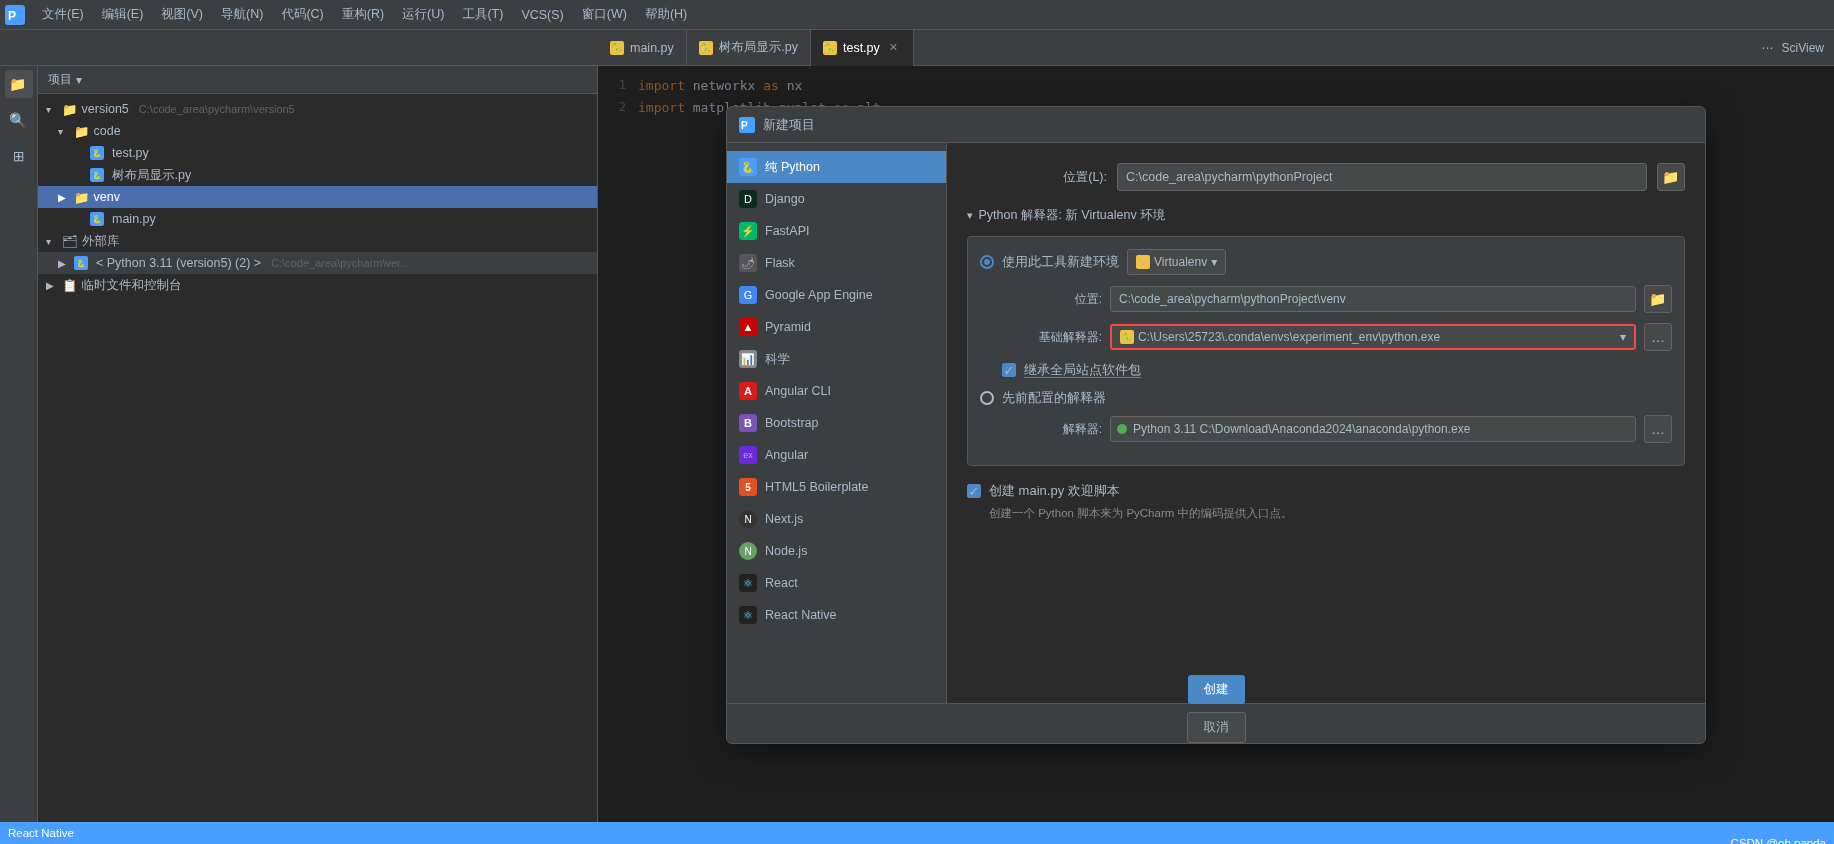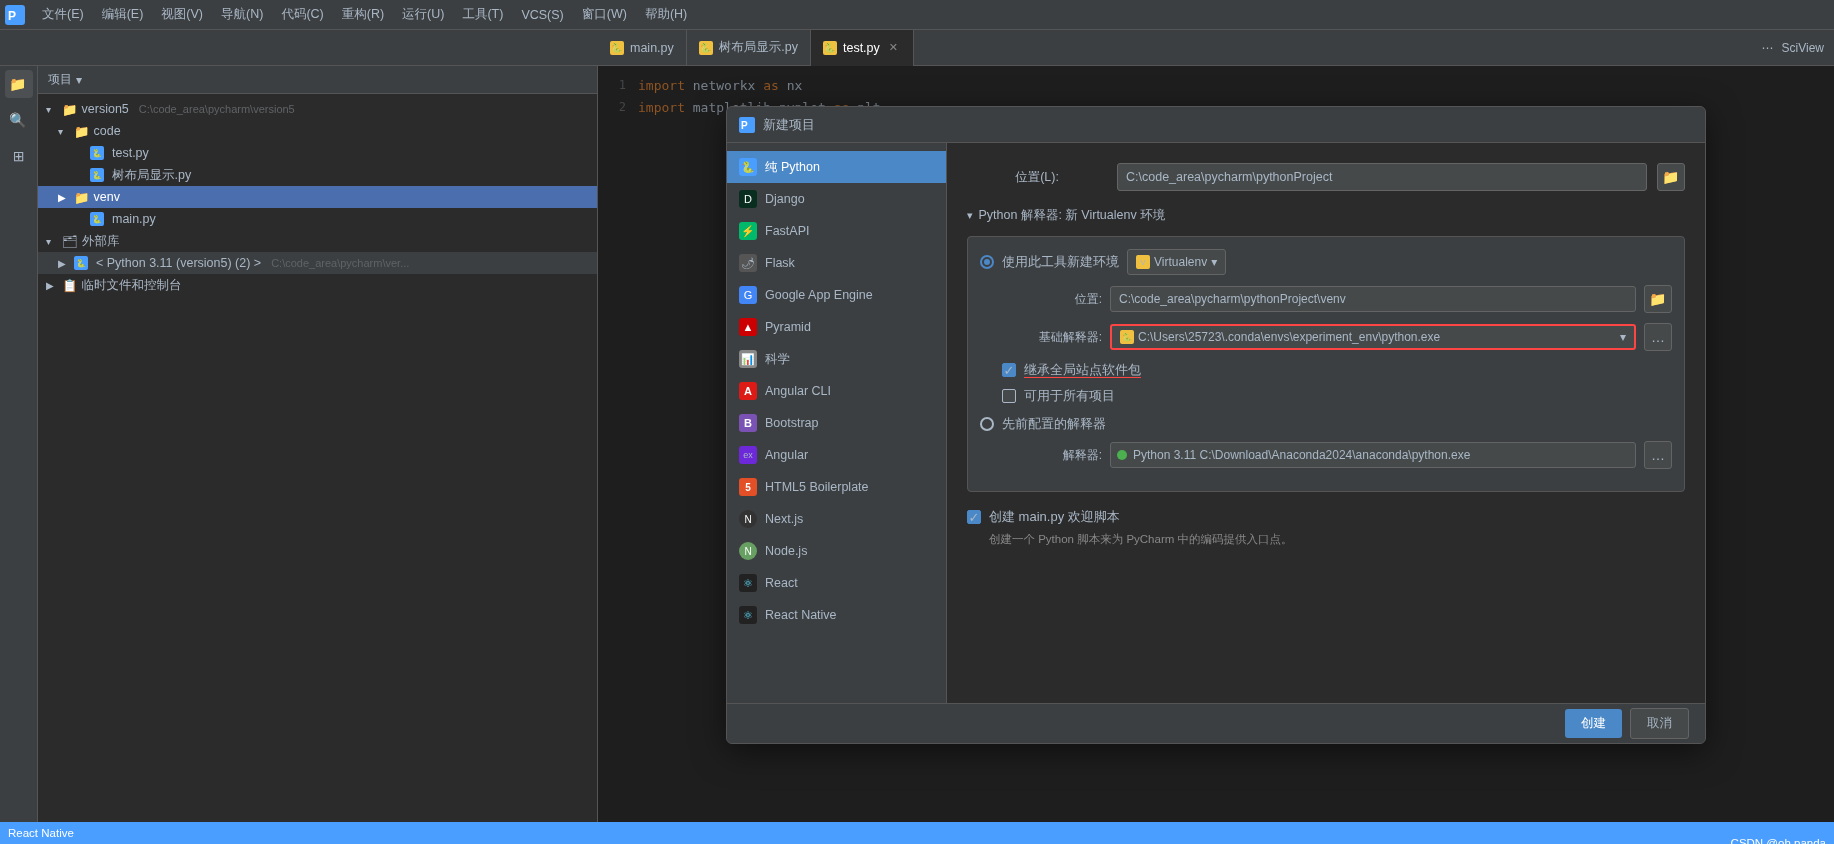--- a/index.html
+++ b/index.html
@@ -282,21 +282,21 @@
     .form-row {
       display: flex;
       align-items: center;
       margin-bottom: 16px;
       gap: 10px;
     }
     .form-label {
       width: 140px;
       font-size: 12.5px;
       color: #a9b7c6;
-      text-align: center;
+      text-align: right;
       flex-shrink: 0;
     }
     .form-input {
       flex: 1;
       height: 28px;
       background: #45494a;
       border: 1px solid #646464;
       border-radius: 3px;
       color: #a9b7c6;
       padding: 0 8px;
@@ -483,20 +483,21 @@
     .dialog-footer {
       height: 40px;
       background: #3c3f41;
       border-top: 1px solid #555;
       display: flex;
       align-items: center;
       justify-content: flex-end;
       padding: 0 16px;
       gap: 8px;
       border-radius: 0 0 6px 6px;
+      flex-direction: column;
     }
 
     
     .status-bar {
       position: fixed;
       bottom: 0;
       left: 0;
       right: 0;
       height: 22px;
       background: #4a9eff;
@@ -771,24 +772,20 @@
                     <span style="flex:1;overflow:hidden;text-overflow:ellipsis;white-space:nowrap;">C:\Users\25723\.conda\envs\experiment_env\python.exe</span>
                     <span>▾</span>
                   </div>
                   <div class="browse-btn">…</div>
                 </div>
 
                 <div class="checkbox-row">
                   <div class="checkbox checked">✓</div>
                   <span class="checkbox-underline">继承全局站点软件包</span>
                 </div>
-                <div class="checkbox-row">
-                  <div class="checkbox"></div>
-                  <span>可用于所有项目</span>
-                </div>
               </div>
 
               <div class="prev-interpreter-section">
                 <div class="prev-radio-row">
                   <div class="radio-btn"></div>
                   <span>先前配置的解释器</span>
                 </div>
                 <div class="sub-form-row" style="margin-left:22px;">
                   <span class="sub-label">解释器:</span>
                   <div class="prev-interpreter-input">

